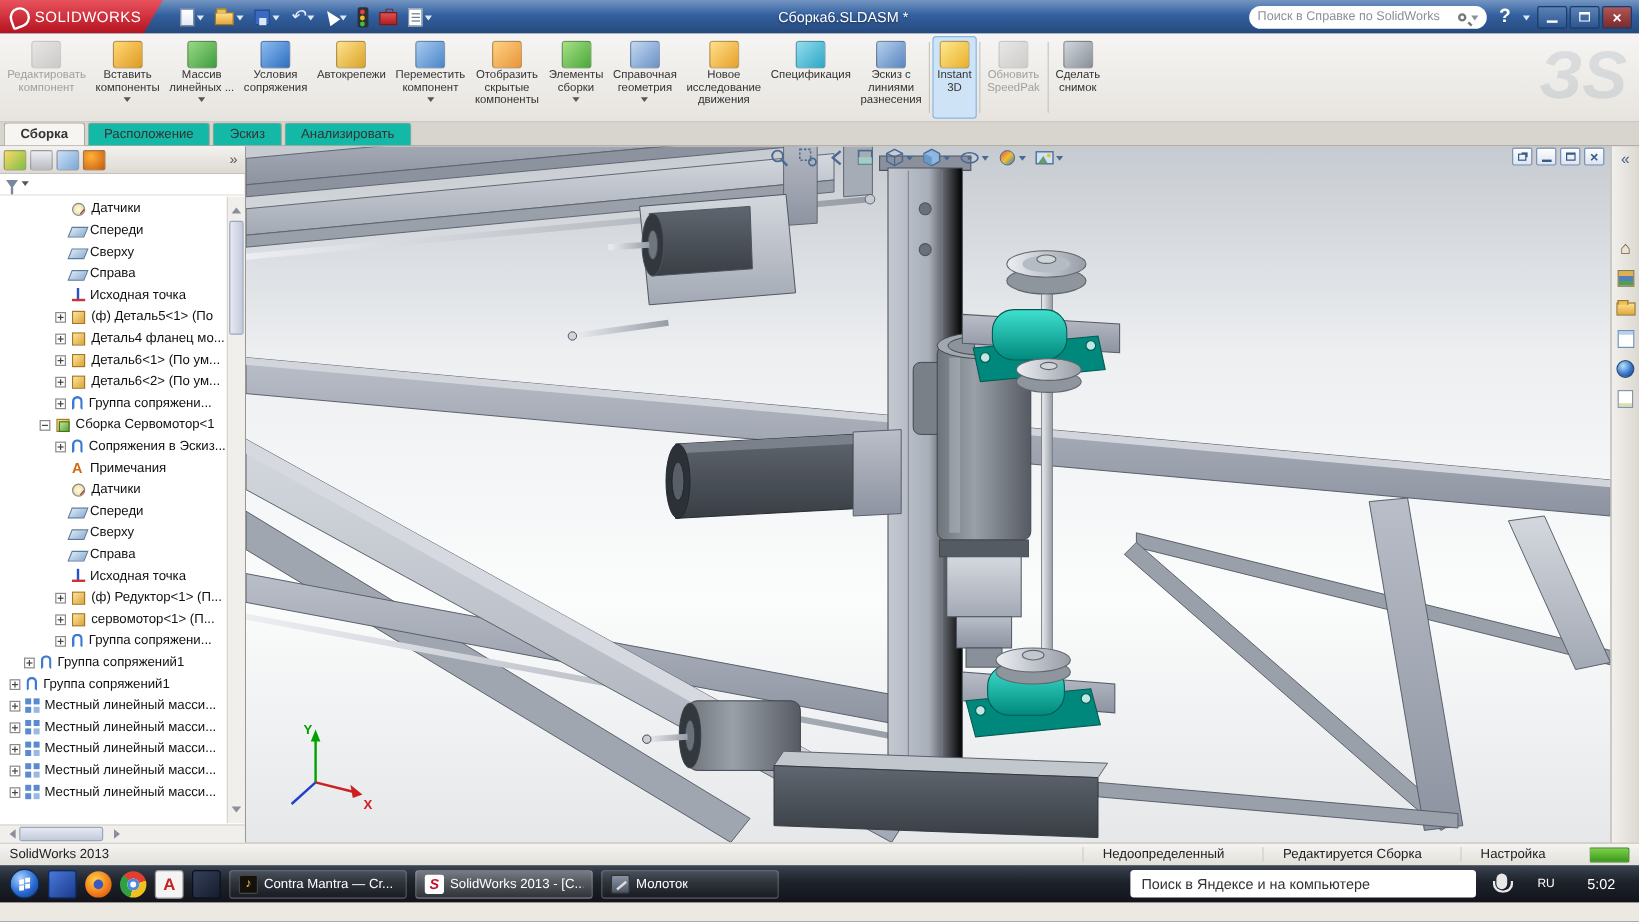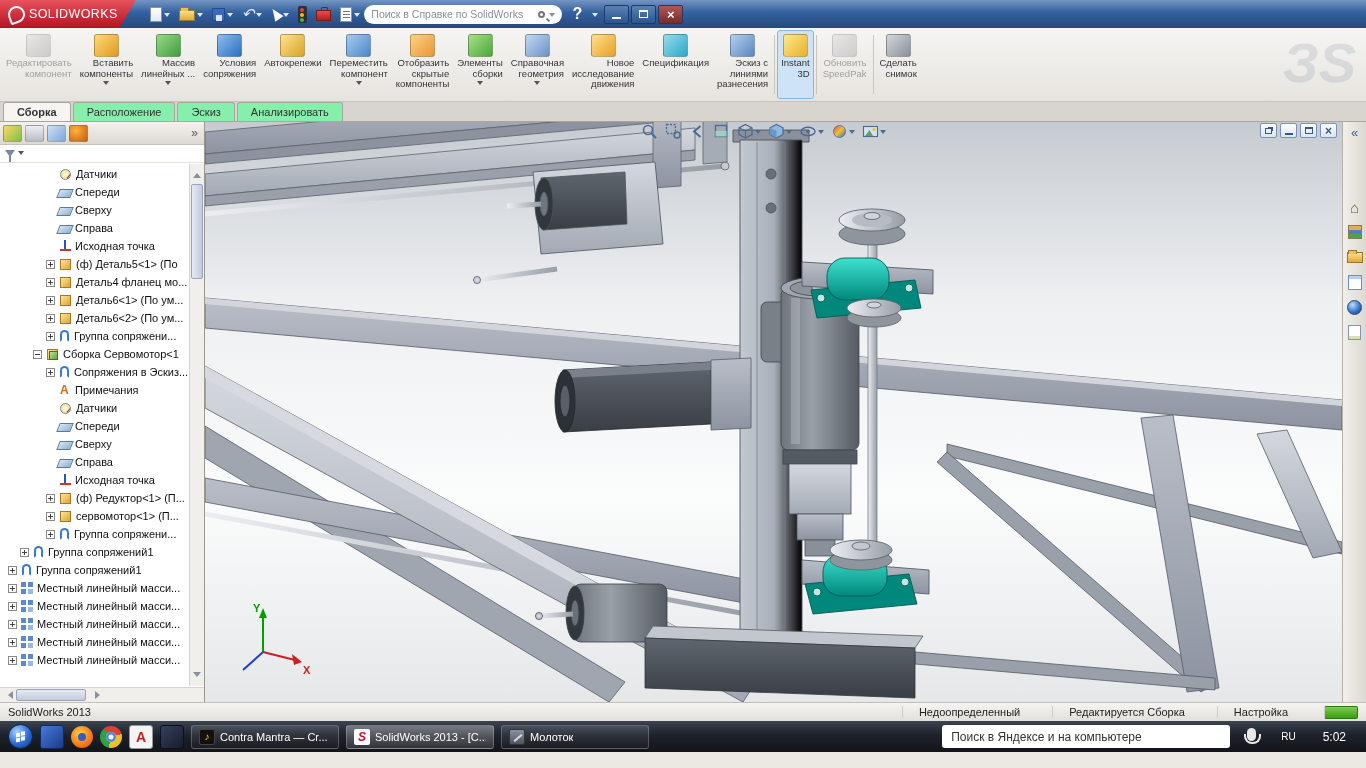--- a/index.html
+++ b/index.html
@@ -42,38 +42,38 @@
   .wb-max i { display:block; width:9px; height:8px; border:1px solid #fff; border-top-width:2px; }
   .wb-close { background:linear-gradient(#b05656,#7c2a2a) !important; }
   .wb-close::before { content:"×"; color:#fff; font-weight:bold; font-size:13px; }
 
   
   .ribbon { height:74px; background:linear-gradient(#f6f5f3,#e7e4df); border-bottom:1px solid #c6c3bc; display:flex; align-items:stretch; padding:2px 2px; position:relative; }
   .rb { padding:2px 3px; display:flex; flex-direction:column; align-items:center; gap:1px; font-size:9.5px; color:#333; text-align:center; border-radius:3px; border:1px solid transparent; }
   .rb.active { background:#cfe3f6; border-color:#86b7e4; }
   .rb.disabled { color:#a2a09b; }
   .rb.disabled .ric { opacity:.45; filter:grayscale(1); }
-  .rlabel { white-space:pre-line; line-height:1.12;text-align:right; }
+  .rlabel { white-space:pre-line; line-height:1.12; }
   .ric { width:25px; height:23px; border-radius:3px; border:1px solid rgba(90,90,90,.35); margin-top:1px; flex:none; }
   .ddg { width:0; height:0; border:3px solid transparent; border-top:4px solid #555; margin-top:1px; }
   .rsep { width:1px; background:#c9c6c0; margin:5px 2px; }
   .r0{background:linear-gradient(135deg,#d4d8dd,#9aa0a8);} .r1{background:linear-gradient(135deg,#ffd976,#e09a22);}
   .r2{background:linear-gradient(135deg,#8cbcf0,#2d6fc0);} .r3{background:linear-gradient(135deg,#9ad886,#3f9e3f);}
   .r4{background:linear-gradient(135deg,#ffe38e,#d9a32a);} .r5{background:linear-gradient(135deg,#a8cbf0,#4a86c8);}
   .r6{background:linear-gradient(135deg,#ffd184,#e8963a);} .r7{background:linear-gradient(135deg,#a8e086,#4aa83a);}
   .r8{background:linear-gradient(135deg,#c4d8f0,#6a92c8);} .r9{background:linear-gradient(135deg,#ffe08a,#e8a02a);}
   .r10{background:linear-gradient(135deg,#96dcec,#2aa8c8);} .r11{background:linear-gradient(135deg,#ffd976,#c88a20);}
   .r12{background:linear-gradient(135deg,#b6d0ee,#5a86c0);} .r13{background:linear-gradient(135deg,#ffe88e,#e8b02a);}
   .r14{background:linear-gradient(135deg,#d6d9de,#a0a5ae);} .r15{background:linear-gradient(135deg,#d2d7dd,#8a9098);}
   .watermark { position:absolute; right:10px; top:2px; font-size:56px; font-weight:bold; font-style:italic; color:rgba(110,125,150,.18); line-height:66px; }
   .watermark::before { content:"ЗS"; }
 
   
   .cmdtabs { height:20px; background:#d8d5cf; border-bottom:1px solid #a9a6a0; display:flex; align-items:flex-end; padding:0 0 0 3px; }
-  .ctab { padding:2px 13px 2px; font-size:11px; color:#333; border:1px solid #a9a6a0; border-bottom:none; border-radius:3px 3px 0 0; background:#86efac; margin-right:2px; line-height:14px; }
+  .ctab { padding:2px 13px 2px; font-size:11px; color:#333; border:1px solid #a9a6a0; border-bottom:none; border-radius:3px 3px 0 0; background:#14b8a6; margin-right:2px; line-height:14px; }
   .ctab.active { background:#f6f5f2; font-weight:bold; }
 
   
   .main { display:flex; height:580px; }
 
   
   .fpanel { width:205px; background:#fff; border-right:1px solid #9b9archive; border-right:1px solid #9b988f; display:flex; flex-direction:column; position:relative; }
   .fp-tabs { height:23px; background:linear-gradient(#f3f2ef,#ded9d2); border-bottom:1px solid #c5c2bb; display:flex; align-items:center; gap:3px; padding:0 3px; flex:none; }
   .fpt { width:19px; height:17px; border-radius:2px; border:1px solid rgba(120,120,120,.5); }
   .fpt1{background:linear-gradient(135deg,#ffd76a,#7ac243);} .fpt2{background:linear-gradient(#eceef2,#b9bcc2);}
@@ -226,20 +226,21 @@
           <i class="ic-lights"></i>
         </span>
       <span class="tbt">
           <i class="ic-toolbox"></i>
         </span>
       <span class="tbt">
           <i class="ic-props"></i>
           <i class="ddw"></i>
         </span>
     </div>
+    <div class="doc-title">Сборка6.SLDASM *</div>
     <div class="tb-right">
       <div class="help-search">
         <input placeholder="Поиск в Справке по SolidWorks" style="">
         <span class="i-mag"></span>
         <i class="ddw" style="border-top-color:#8a8f98"></i>
       </div>
       <span class="tb-help"></span>
       <i class="ddw"></i>
       <div class="win-btns">
         <span class="wb-min">

